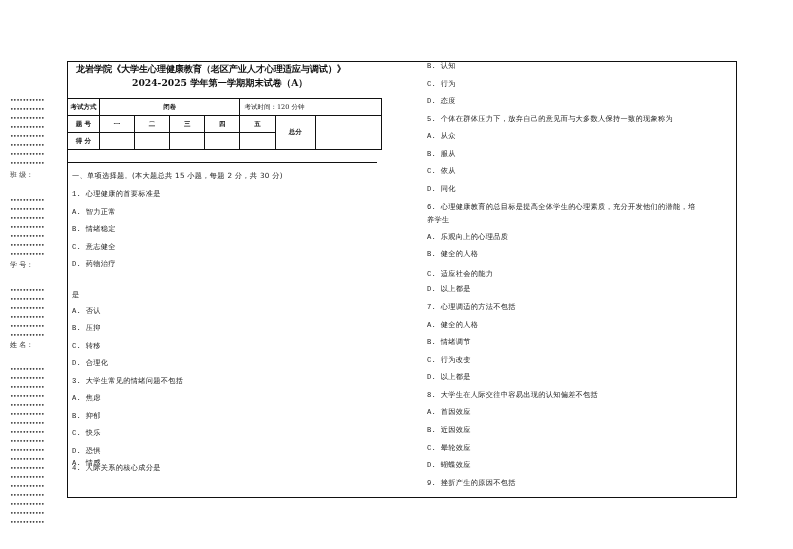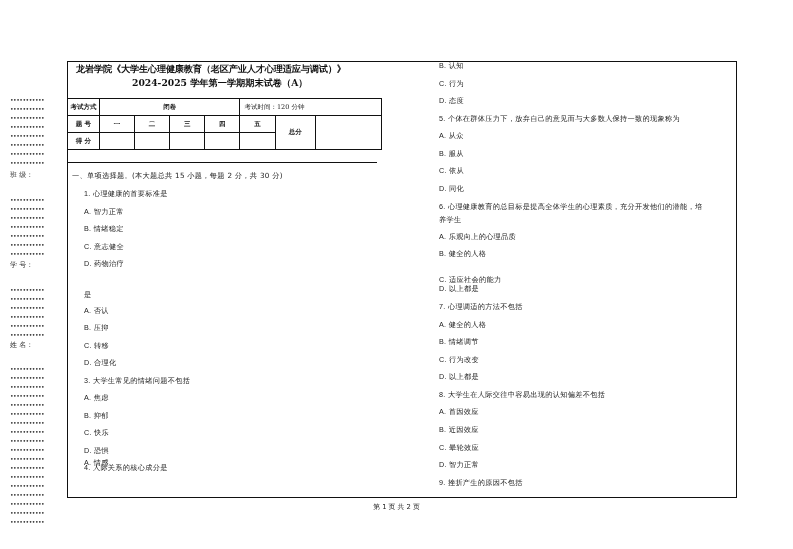--- a/index.html
+++ b/index.html
@@ -41,21 +41,21 @@
     }
     .score-table td {
       border: 1px solid #111; height: 17px; text-align: center; vertical-align: middle;
       font-weight: bold; font-family: "DejaVu Sans", sans-serif;
     }
     .score-table td.light { font-weight: normal; text-align: left; padding-left: 4px; font-family: "DejaVu Serif", serif; }
     .hr-line { position: absolute; left: 67px; top: 162px; width: 310px; height: 0; border-top: 1px solid #111; }
 
     .q-line {
       position: absolute; font-size: 7.2px; white-space: nowrap; color: #222;
-      font-family: Liberation Sans, sans-serif; letter-spacing: 0.3px; margin-left: 12px;
+      font-family: Liberation Mono, monospace; letter-spacing: 0.3px;
     }
     .section-head { position: absolute; left: 72px; top: 171px; font-size: 7.2px; white-space: nowrap; font-family: "DejaVu Sans", sans-serif; letter-spacing: 0.3px; }
 
     .footer {
       position: absolute; left: 0; width: 793px; top: 502px; text-align: center;
       font-size: 6.8px; font-family: "DejaVu Sans", sans-serif; color: #222;
     }
   </style>
 </head>
 <body>
@@ -179,28 +179,27 @@
   <div class="q-line" style="left:427px; top:96px">D. 态度</div>
   <div class="q-line" style="left:427px; top:114px">5. 个体在群体压力下，放弃自己的意见而与大多数人保持一致的现象称为</div>
   <div class="q-line" style="left:427px; top:131px">A. 从众</div>
   <div class="q-line" style="left:427px; top:149px">B. 服从</div>
   <div class="q-line" style="left:427px; top:166px">C. 依从</div>
   <div class="q-line" style="left:427px; top:184px">D. 同化</div>
   <div class="q-line" style="left:427px; top:202px">6. 心理健康教育的总目标是提高全体学生的心理素质，充分开发他们的潜能，培</div>
   <div class="q-line" style="left:427px; top:215px">养学生</div>
   <div class="q-line" style="left:427px; top:232px">A. 乐观向上的心理品质</div>
   <div class="q-line" style="left:427px; top:249px">B. 健全的人格</div>
-  <div class="q-line" style="left:427px; top:275px">C. 适应社会的能力</div>
+  <div class="q-line" style="left:427px; top:269px">C. 适应社会的能力</div>
   <div class="q-line" style="left:427px; top:284px">D. 以上都是</div>
   <div class="q-line" style="left:427px; top:302px">7. 心理调适的方法不包括</div>
   <div class="q-line" style="left:427px; top:320px">A. 健全的人格</div>
   <div class="q-line" style="left:427px; top:337px">B. 情绪调节</div>
   <div class="q-line" style="left:427px; top:355px">C. 行为改变</div>
   <div class="q-line" style="left:427px; top:372px">D. 以上都是</div>
   <div class="q-line" style="left:427px; top:390px">8. 大学生在人际交往中容易出现的认知偏差不包括</div>
   <div class="q-line" style="left:427px; top:407px">A. 首因效应</div>
   <div class="q-line" style="left:427px; top:425px">B. 近因效应</div>
   <div class="q-line" style="left:427px; top:443px">C. 晕轮效应</div>
-  <div class="q-line" style="left:427px; top:460px">D. 智力正常</div>
+  <div class="q-line" style="left:427px; top:460px">D. 蝴蝶效应</div>
   <div class="q-line" style="left:427px; top:478px">9. 挫折产生的原因不包括</div>
 
-  <div class="footer">第 1 页 共 2 页</div>
 </div>
 
 </body></html>

